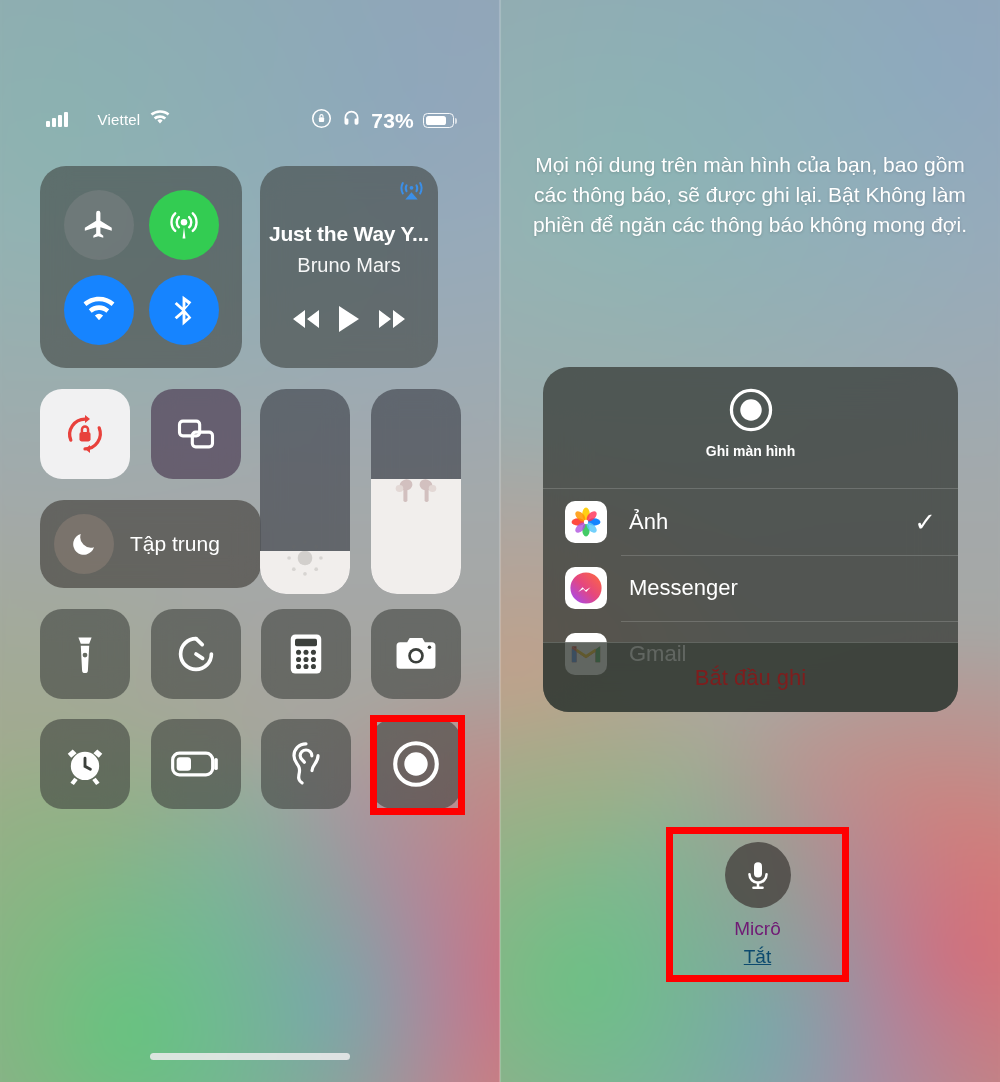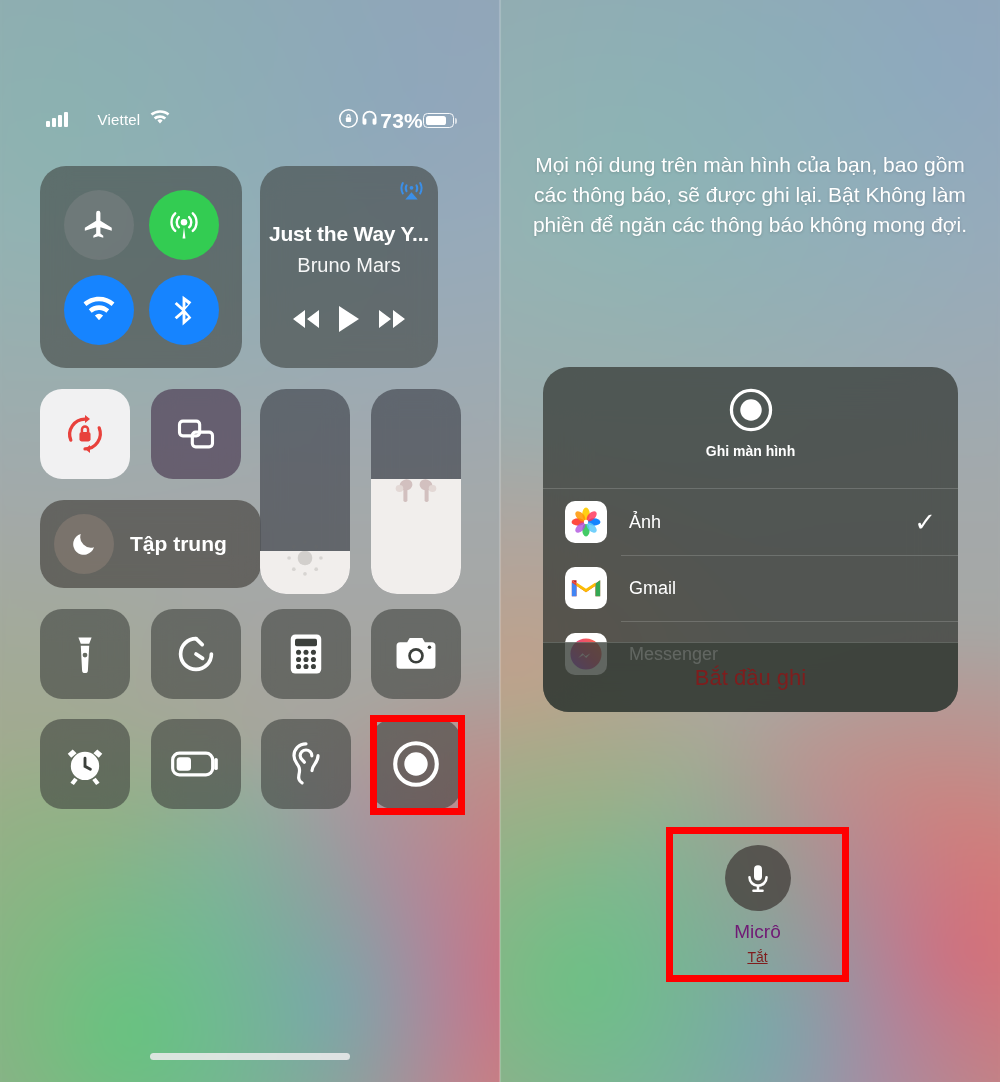--- a/index.html
+++ b/index.html
@@ -48,21 +48,21 @@
   }
   .seam { position:absolute; left:499px; top:0; width:2px; height:1082px;
           background: rgba(255,255,255,.18); }
 
   
   .statusbar {
     position: absolute; top: 108px; left: 0; width: 500px; height: 34px;
     color: #fff;
   }
   .sb-left  { position:absolute; left: 46px; top: 0; display:flex; align-items:center; gap:8px; }
-  .sb-right { position:absolute; right: 46px; top: 0; display:flex; align-items:center; }
+  .sb-right { position:absolute; right: 46px; top: 0; display:flex; align-items:center; gap:9px; }
   .carrier { font-size: 15px; letter-spacing:.2px;margin-left:22px; }
   .bars { display:flex; align-items:flex-end; gap:2.5px; height:15px; }
   .bars i { display:block; width:3.5px; background:#fff; border-radius:1px; }
   .bars i:nth-child(1){height:6px}.bars i:nth-child(2){height:9px}
   .bars i:nth-child(3){height:12px}.bars i:nth-child(4){height:15px}
   .pct { font-size:21px; font-weight:600; letter-spacing:.2px; }
   .batt { width:31px; height:15px; border:1.8px solid rgba(255,255,255,.92);
           border-radius:4.5px; position:relative; }
   .batt::after{content:"";position:absolute;right:-4px;top:4px;width:2.2px;height:6px;
                background:rgba(255,255,255,.65);border-radius:0 2px 2px 0;}
@@ -109,21 +109,21 @@
 
   .t-rotate { left:40px; top:389px; width:90px; height:90px;
               background: rgba(247,246,248,.93); }
   .t-rotate svg { fill:#e8413c; }
   .t-mirror { left:151px; top:389px; width:90px; height:90px;
               background: rgba(78,62,86,.70); }
 
   .focus { position:absolute; left:40px; top:500px; width:221px; height:88px;
            border-radius:24px; background: rgba(62,58,54,.62);
            backdrop-filter: blur(14px); -webkit-backdrop-filter: blur(14px);
-           display:flex; align-items:center;font-weight:bold; }
+           display:flex; align-items:center; }
   .focus-ic { width:60px; height:60px; border-radius:50%; margin-left:14px;
               background: rgba(140,128,118,.55);
               display:flex; align-items:center; justify-content:center; }
   .focus-ic svg { width:30px; height:30px; fill:#fff; }
   .focus-label { color:#fff; font-size:21px; margin-left:16px; }
 
   
   .slider { position:absolute; width:90px; height:205px; border-radius:26px;
             overflow:hidden; background: rgba(55,58,66,.60);
             backdrop-filter: blur(12px); -webkit-backdrop-filter: blur(12px); }
@@ -164,37 +164,37 @@
   .dlg-title { position:absolute; left:0; right:0; top:76px; text-align:center;
                color:#fff; font-size:14px; font-weight:700; }
   .dlg-list { position:relative; }
   .dlg-row { height:66px; display:flex; align-items:center; padding:0 22px;
              position:relative; }
   .dlg-row + .dlg-row::before { content:""; position:absolute; left:78px; right:0; top:0;
              height:1px; background: rgba(255,255,255,.16); }
   .app-ic { width:42px; height:42px; border-radius:10px; background:#fff;
             display:flex; align-items:center; justify-content:center; flex:none; }
   .app-ic svg { width:34px; height:34px; }
-  .dlg-name { color:#fff; font-size:18px; margin-left:22px; }
+  .dlg-name { color:#fff; font-size:22px; margin-left:22px; }
   .dlg-check { margin-left:auto; color:#fff; font-size:26px; font-weight:300; }
   .dlg-foot { position:absolute; left:0; right:0; bottom:0; height:70px;
               background: rgba(58,64,58,.80);
               border-top:1px solid rgba(255,255,255,.18);
               display:flex; align-items:center; justify-content:center; }
   .dlg-foot span { color:#7f1d1d; font-size:22px; }
 
   .mic-block { position:absolute; left:666px; top:827px; width:183px; height:155px;
                display:flex; flex-direction:column; align-items:center;
                justify-content:center; gap:6px; }
   .mic-circle { width:66px; height:66px; border-radius:50%;
                 background: rgba(70,66,62,.80);
                 display:flex; align-items:center; justify-content:center; }
   .mic-circle svg { width:32px; height:32px; fill:#fff; }
   .mic-l1 { color:#701a75; font-size:19px; margin-top:4px; }
-  .mic-l2 { color:#7f1d1d; font-size:14px;text-decoration:underline; }
+  .mic-l2 { color:#0c4a6e; font-size:19px;text-decoration:underline; }
 </style>
 </head>
 <body>
 
 <div id="root">
 
   <div class="panel panel-left">
     <div class="wall"></div>
 
     <div class="statusbar">
@@ -461,49 +461,49 @@
               <circle cx="12" cy="12" r="1.6" fill="#fff"></circle>
             </g>
           </svg>
         </span>
         <span class="dlg-name">Ảnh</span>
         <span class="dlg-check">✓</span>
       </div>
 
       <div class="dlg-row">
         <span class="app-ic">
-          <svg viewBox="0 0 24 18">
-            <path d="M2 3.6v11.2h3.3V7.4L12 12l6.7-4.6v7.4H22V3.6l-10 6.9L2 3.6z" fill="#ea4335"></path>
-            <path d="M2 3.6v11.2h3.3V7.4L2 5.1V3.6z" fill="#4285f4"></path>
-            <path d="M18.7 7.4v7.4H22V3.6l-3.3 2.3v1.5z" fill="#34a853"></path>
-            <path d="M5.3 7.4L12 12l6.7-4.6V5.1L12 9.5 5.3 5.1v2.3z" fill="#fbbc04"></path>
-            <path d="M2 3.6l3.3 2.3V3.6H2z" fill="#c5221f"></path>
-          </svg>
-        </span>
-        <span class="dlg-name">Gmail</span>
-        <span class="dlg-check"></span>
-      </div>
-
-      <div class="dlg-row">
-        <span class="app-ic">
           <svg viewBox="0 0 24 24">
             <defs>
                 <linearGradient id="mg" x1="0" y1="1" x2="1" y2="0">
               <stop offset="0" stop-color="#9b4bff"></stop>
                   <stop offset=".5" stop-color="#e5467f"></stop>
                   <stop offset="1" stop-color="#ff6b3d"></stop>
             </linearGradient>
               </defs>
             <circle cx="12" cy="12" r="11" fill="url(#mg)"></circle>
             <path d="M6.5 14.8l3.1-3.3 2 2.1 3.6-2.1-3.1 3.3-2-2.1-3.6 2.1z" fill="#fff"></path>
           </svg>
         </span>
         <span class="dlg-name">Messenger</span>
         <span class="dlg-check"></span>
       </div>
+
+      <div class="dlg-row">
+        <span class="app-ic">
+          <svg viewBox="0 0 24 18">
+            <path d="M2 3.6v11.2h3.3V7.4L12 12l6.7-4.6v7.4H22V3.6l-10 6.9L2 3.6z" fill="#ea4335"></path>
+            <path d="M2 3.6v11.2h3.3V7.4L2 5.1V3.6z" fill="#4285f4"></path>
+            <path d="M18.7 7.4v7.4H22V3.6l-3.3 2.3v1.5z" fill="#34a853"></path>
+            <path d="M5.3 7.4L12 12l6.7-4.6V5.1L12 9.5 5.3 5.1v2.3z" fill="#fbbc04"></path>
+            <path d="M2 3.6l3.3 2.3V3.6H2z" fill="#c5221f"></path>
+          </svg>
+        </span>
+        <span class="dlg-name">Gmail</span>
+        <span class="dlg-check"></span>
+      </div>
     </div>
 
     <div class="dlg-foot">
       <span>Bắt đầu ghi</span>
     </div>
   </div>
 
   <div class="mic-block">
     <span class="mic-circle">
       <svg viewBox="0 0 24 24">

